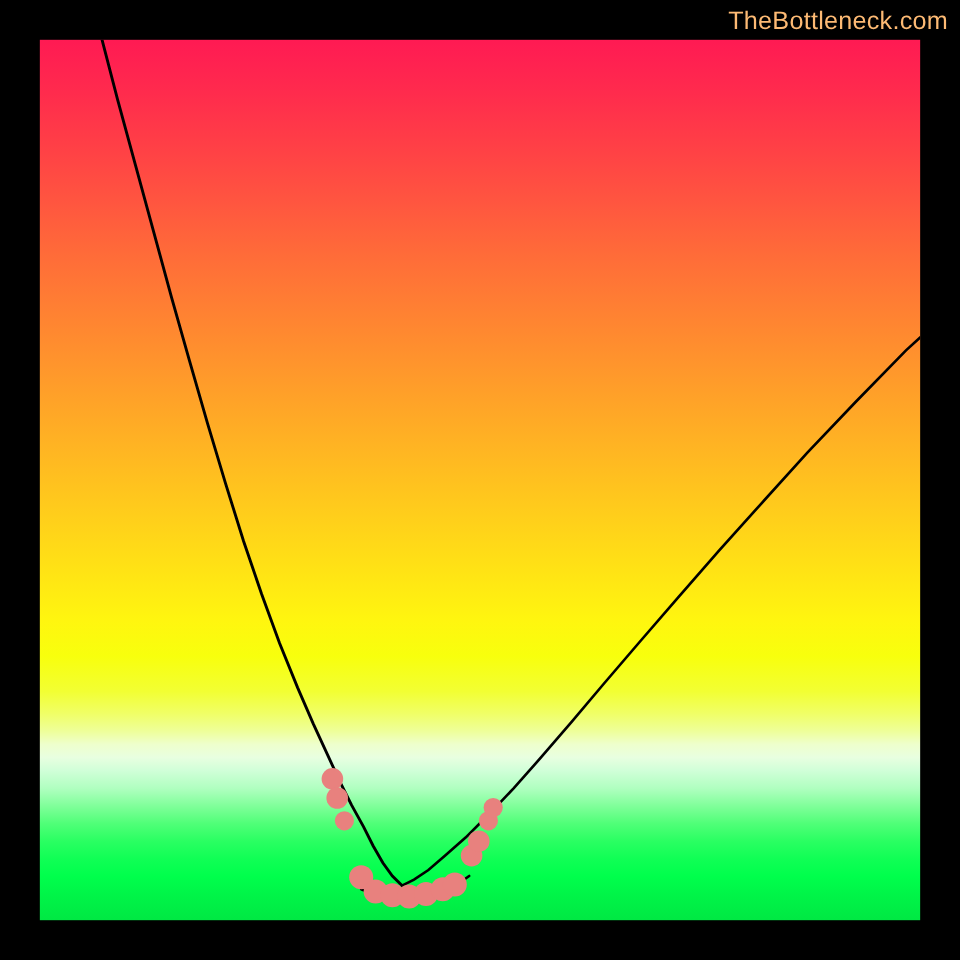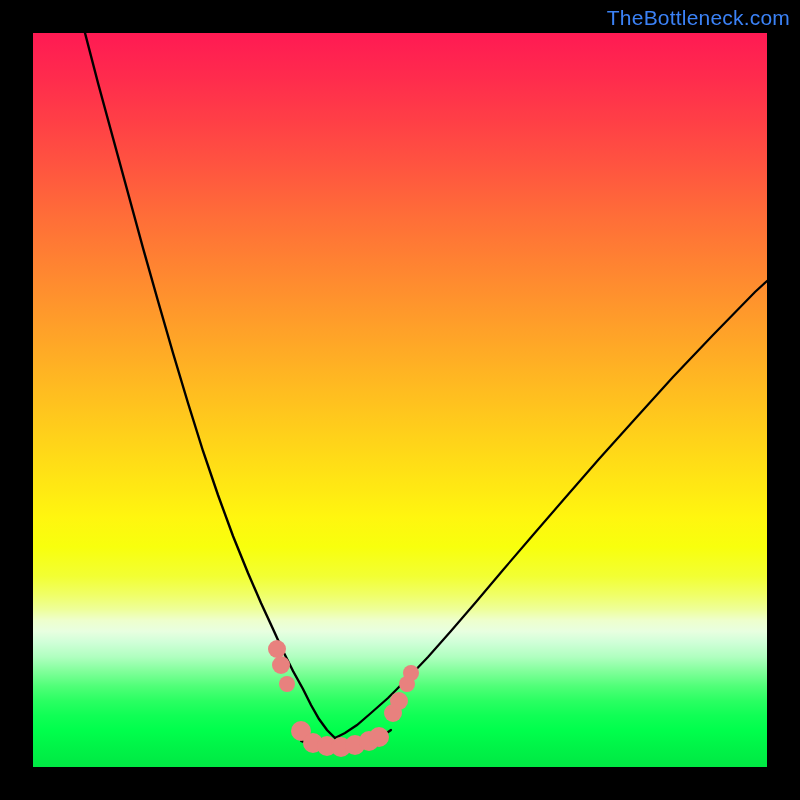--- a/index.html
+++ b/index.html
@@ -67,21 +67,21 @@
     position: absolute;
     left: 0;
     top: 0;
     width: 734px;
     height: 734px;
   }
   .watermark {
     position: absolute;
     top: 6px;
     right: 10px;
-    color: #3b82f6;
+    color: #fdba74;
     font-size: 21px;
     font-weight: 400;
     letter-spacing: 0.2px;
     text-align: center;
   }
 </style>
 </head>
 <body>
 
 <div class="frame">

